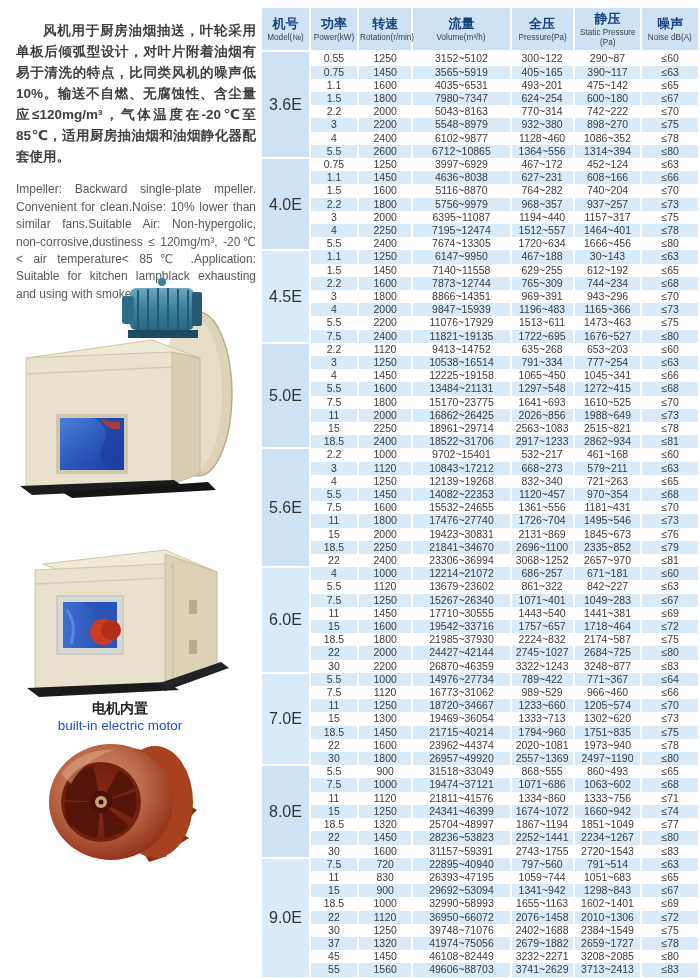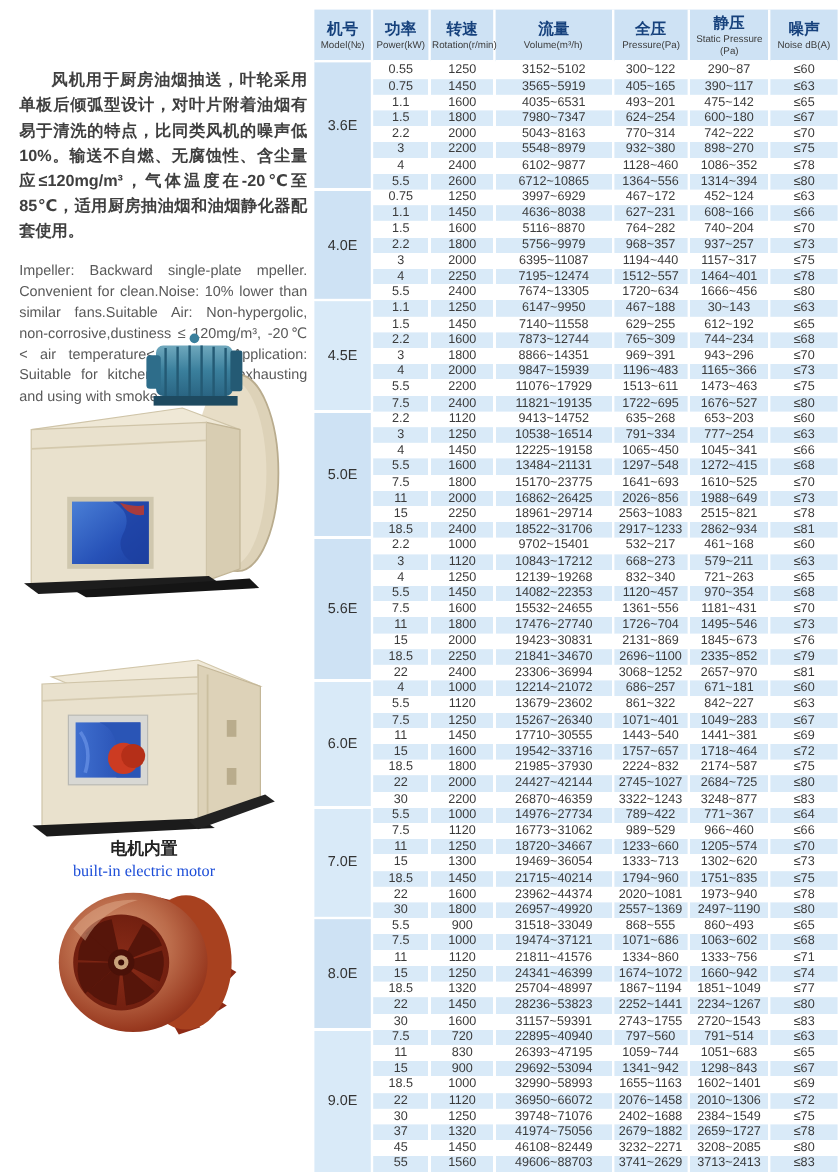--- a/index.html
+++ b/index.html
@@ -1,48 +1,48 @@
 <!DOCTYPE html>
 <html style="--hdr-bg: #cee2f4; --model-bg: #cee2f4; --stripe: #d9eaf8; --hdr-cn: #16417c; --txt: #3b3b3b;"><head>
 <meta charset="utf-8">
 <style>
   html,body{margin:0;padding:0;}
   .page{position:relative;width:700px;height:978px;background:#ffffff;overflow:hidden;
         font-family:"Liberation Sans","DejaVu Sans",sans-serif;}
 
   
-  .left-col{position:absolute;left:16px;top:20px;width:240px;margin-top:36px;}
+  .left-col{position:absolute;left:16px;top:20px;width:240px;}
   .intro-cn{font-size:13.5px;font-weight:700;color:#3f3f3f;line-height:1.56;
             text-indent:2em;text-align:justify;margin:0;}
   .intro-en{font-size:12px;color:#595959;line-height:1.45;text-align:justify;margin:14px 0 0 0;}
   .fig{position:absolute;left:0;width:240px;text-align:center;}
   .fig svg{display:block;margin:0 auto;}
   .fig1{top:266px;}
   .fig2{top:540px;}
   .fig3{top:738px;}
-  .caption{position:absolute;left:0;width:240px;text-align:center;line-height:1.25;font-family:Liberation Serif, serif;}
+  .caption{position:absolute;left:0;width:240px;text-align:center;line-height:1.25;}
   .cap1{top:700px;}
   .cap2{top:872px;}
   .cap-cn{font-size:14px;font-weight:700;color:#222;}
   .cap-en{font-size:13.5px;color:#1d4ed8;}
 
   
   .spec-table{position:absolute;left:262px;top:8px;width:436px;border-collapse:collapse;
               table-layout:fixed;}
   .spec-table th,.spec-table td{padding:0;text-align:center;vertical-align:middle;}
   .spec-table th{background:var(--hdr-bg,#cee2f4);border-left:2px solid #fff;
                  border-bottom:2px solid #fff;padding:4px 0 3px 0;}
   .spec-table th:first-child{border-left:none;}
   .hdr-cn{display:block;font-size:13px;font-weight:700;color:var(--hdr-cn,#16417c);line-height:1.15;}
   .hdr-en{display:block;font-size:8.5px;font-weight:400;color:#3c3c3c;line-height:1.2;transform:scale(.96);}
   .spec-table td{height:13.2px;line-height:13.2px;font-size:10.5px;color:var(--txt,#3b3b3b);
                  border-left:2px solid #fff;white-space:nowrap;overflow:hidden;}
   .spec-table tbody tr:nth-child(even) td{background:var(--stripe,#d9eaf8);}
   .spec-table td.model{background:var(--model-bg,#cee2f4);border-left:none;
-                       border-top:2px solid #fff;font-size:12px;color:#333;}
+                       border-top:2px solid #fff;font-size:16px;color:#333;}
   .spec-table tbody tr:first-child td.model{border-top:none;}
   col.c-model{width:11%;} col.c-power{width:11%;} col.c-speed{width:12.5%;}
   col.c-vol{width:22.5%;} col.c-press{width:14.5%;} col.c-static{width:15.5%;} col.c-noise{width:13%;}
 </style>
 </head>
 <body>
 
 <div class="page">
 
   <div class="left-col">

